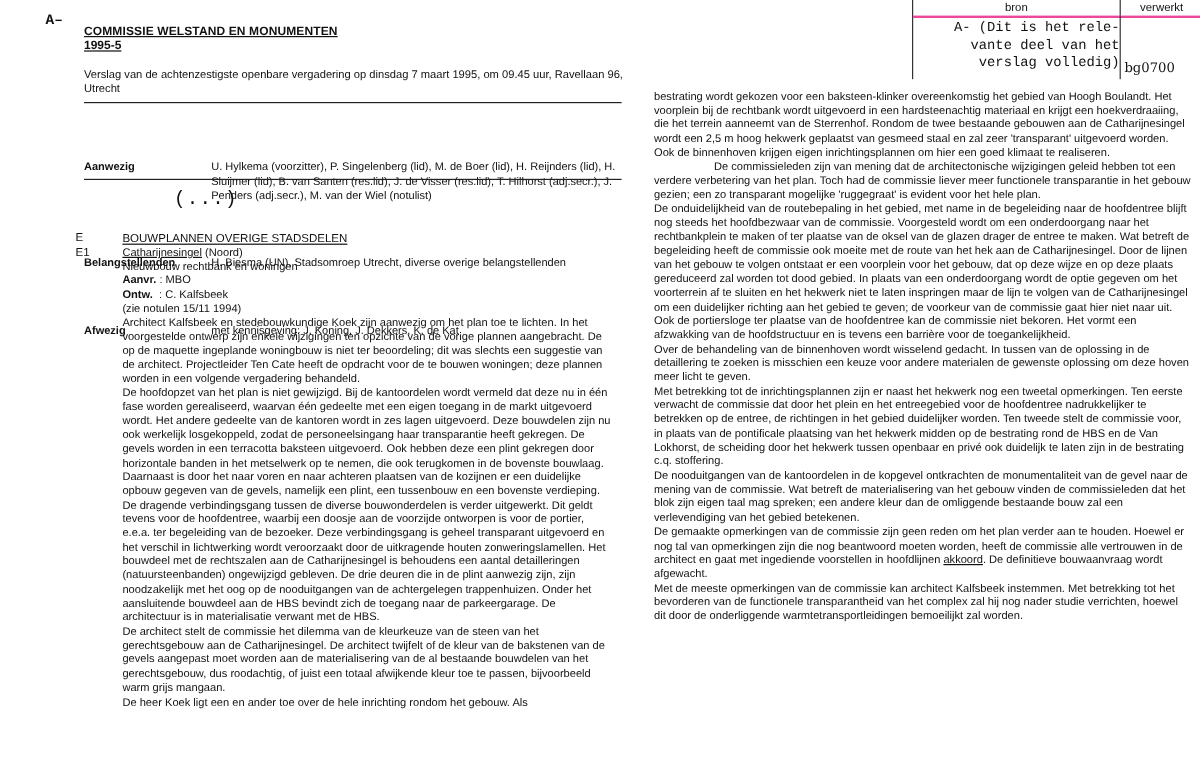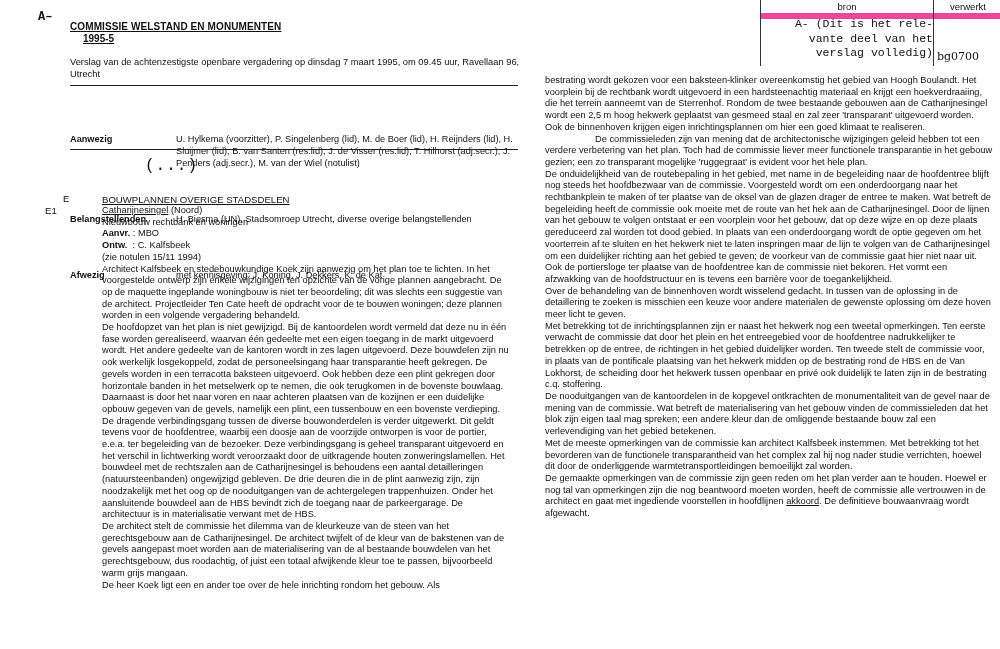--- a/index.html
+++ b/index.html
@@ -2,42 +2,42 @@
 <html><head>
 <meta charset="utf-8">
 <style>
   html, body { margin:0; padding:0; background:#ffffff; }
   body { width:1000px; height:649px; position:relative; overflow:hidden;
          font-family:"Liberation Sans", sans-serif; color:#111; }
   .abs { position:absolute; }
   .mono { font-family:"Liberation Mono", "DejaVu Sans Mono", monospace; }
   .corner-mark { left:38px; top:10px; font-size:12px; font-weight:bold; }
   .hdr-title { left:70px; top:21px; font-size:10px; font-weight:bold; text-decoration:underline; letter-spacing:0.1px; }
-  .hdr-year { left:83px; top:33px; font-size:10px; font-weight:bold; text-decoration:underline; }
+  .hdr-year { left:70px; top:33px; font-size:10px; font-weight:bold; text-decoration:underline; }
   .hdr-intro { left:70px; top:56px; width:460px; font-size:9.3px; line-height:12px; }
   .rule { left:70px; width:448px; height:1px; background:#222; }
   .att { left:70px; top:89px; width:450px; font-size:9.2px; line-height:12px; }
   .att-row { display:flex;margin-top:44px; }
   .att-label { width:106px; flex:none; font-weight:bold; }
   .att-val { flex:1; }
   .ellipsis { left:145px; top:157px; font-size:16px; letter-spacing:1px; }
   .sec-code { font-size:9.6px; }
   .sec-e { left:63px; top:193px; }
-  .sec-e1 { left:45px; top:205px; }
+  .sec-e1 { left:63px; top:205px; }
   .sec-title { left:102px; top:194px; font-size:9.6px; font-weight:normal; text-decoration:underline; }
   .left-col { left:102px; top:205px; width:410px; font-size:9.25px; line-height:11.7px; }
   .left-col p { margin:0; }
   .u { text-decoration:underline; }
   .b { font-weight:bold; }
   .right-col { left:545px; top:75px; width:448px; font-size:9.25px; line-height:11.7px; }
   .right-col p { margin:0; }
   .indent { text-indent:50px; }
   
   .stamp { left:760px; top:0px; width:240px; height:66px; border-left:1px solid #333; }
-  .stamp-head { position:absolute; left:0; top:0; width:240px; height:13px; border-bottom:6px solid #ec4899; font-size:9.5px; }
+  .stamp-head { position:absolute; left:0; top:0; width:240px; height:13px; border-bottom:2px solid #ec4899; font-size:9.5px; }
   .stamp-bron { position:absolute; left:0; top:1px; width:172px; text-align:center; }
   .stamp-verw { position:absolute; left:172px; top:0; width:68px; height:13px; border-left:1px solid #333; text-align:center; line-height:13px; }
   .stamp-vline { position:absolute; left:172px; top:13px; width:1px; height:53px; background:#333; }
   .stamp-note { position:absolute; left:6px; top:17px; width:166px; font-size:11.5px; line-height:14.5px; white-space:pre;text-align:right; }
   .stamp-code { position:absolute; left:176px; top:50px; font-size:11px; font-family:"DejaVu Serif", serif; }
 </style>
 </head>
 <body>
 
 <div class="abs stamp">
@@ -94,15 +94,15 @@
   <p>De heer Koek ligt een en ander toe over de hele inrichting rondom het gebouw. Als</p>
 </div>
 
 <div class="abs right-col">
   <p>bestrating wordt gekozen voor een baksteen-klinker overeenkomstig het gebied van Hoogh Boulandt. Het voorplein bij de rechtbank wordt uitgevoerd in een hardsteenachtig materiaal en krijgt een hoekverdraaiing, die het terrein aanneemt van de Sterrenhof. Rondom de twee bestaande gebouwen aan de Catharijnesingel wordt een 2,5 m hoog hekwerk geplaatst van gesmeed staal en zal zeer 'transparant' uitgevoerd worden. Ook de binnenhoven krijgen eigen inrichtingsplannen om hier een goed klimaat te realiseren.</p>
   <p class="indent">De commissieleden zijn van mening dat de architectonische wijzigingen geleid hebben tot een verdere verbetering van het plan. Toch had de commissie liever meer functionele transparantie in het gebouw gezien; een zo transparant mogelijke 'ruggegraat' is evident voor het hele plan.</p>
   <p>De onduidelijkheid van de routebepaling in het gebied, met name in de begeleiding naar de hoofdentree blijft nog steeds het hoofdbezwaar van de commissie. Voorgesteld wordt om een onderdoorgang naar het rechtbankplein te maken of ter plaatse van de oksel van de glazen drager de entree te maken. Wat betreft de begeleiding heeft de commissie ook moeite met de route van het hek aan de Catharijnesingel. Door de lijnen van het gebouw te volgen ontstaat er een voorplein voor het gebouw, dat op deze wijze en op deze plaats gereduceerd zal worden tot dood gebied. In plaats van een onderdoorgang wordt de optie gegeven om het voorterrein af te sluiten en het hekwerk niet te laten inspringen maar de lijn te volgen van de Catharijnesingel om een duidelijker richting aan het gebied te geven; de voorkeur van de commissie gaat hier niet naar uit. Ook de portiersloge ter plaatse van de hoofdentree kan de commissie niet bekoren. Het vormt een afzwakking van de hoofdstructuur en is tevens een barrière voor de toegankelijkheid.</p>
   <p>Over de behandeling van de binnenhoven wordt wisselend gedacht. In tussen van de oplossing in de detaillering te zoeken is misschien een keuze voor andere materialen de gewenste oplossing om deze hoven meer licht te geven.</p>
   <p>Met betrekking tot de inrichtingsplannen zijn er naast het hekwerk nog een tweetal opmerkingen. Ten eerste verwacht de commissie dat door het plein en het entreegebied voor de hoofdentree nadrukkelijker te betrekken op de entree, de richtingen in het gebied duidelijker worden. Ten tweede stelt de commissie voor, in plaats van de pontificale plaatsing van het hekwerk midden op de bestrating rond de HBS en de Van Lokhorst, de scheiding door het hekwerk tussen openbaar en privé ook duidelijk te laten zijn in de bestrating c.q. stoffering.</p>
   <p>De nooduitgangen van de kantoordelen in de kopgevel ontkrachten de monumentaliteit van de gevel naar de mening van de commissie. Wat betreft de materialisering van het gebouw vinden de commissieleden dat het blok zijn eigen taal mag spreken; een andere kleur dan de omliggende bestaande bouw zal een verlevendiging van het gebied betekenen.</p>
+  <p><span>De gemaakte opmerkingen van de commissie zijn geen reden om het plan verder aan te houden. Hoewel er nog tal van opmerkingen zijn die nog beantwoord moeten worden, heeft de commissie alle vertrouwen in de architect en gaat met ingediende voorstellen in hoofdlijnen </span><span class="u">akkoord</span><span>. De definitieve bouwaanvraag wordt afgewacht.</span></p>
   <p>Met de meeste opmerkingen van de commissie kan architect Kalfsbeek instemmen. Met betrekking tot het bevorderen van de functionele transparantheid van het complex zal hij nog nader studie verrichten, hoewel dit door de onderliggende warmtetransportleidingen bemoeilijkt zal worden.</p>
-  <p><span>De gemaakte opmerkingen van de commissie zijn geen reden om het plan verder aan te houden. Hoewel er nog tal van opmerkingen zijn die nog beantwoord moeten worden, heeft de commissie alle vertrouwen in de architect en gaat met ingediende voorstellen in hoofdlijnen </span><span class="u">akkoord</span><span>. De definitieve bouwaanvraag wordt afgewacht.</span></p>
 </div>
 
 </body></html>

